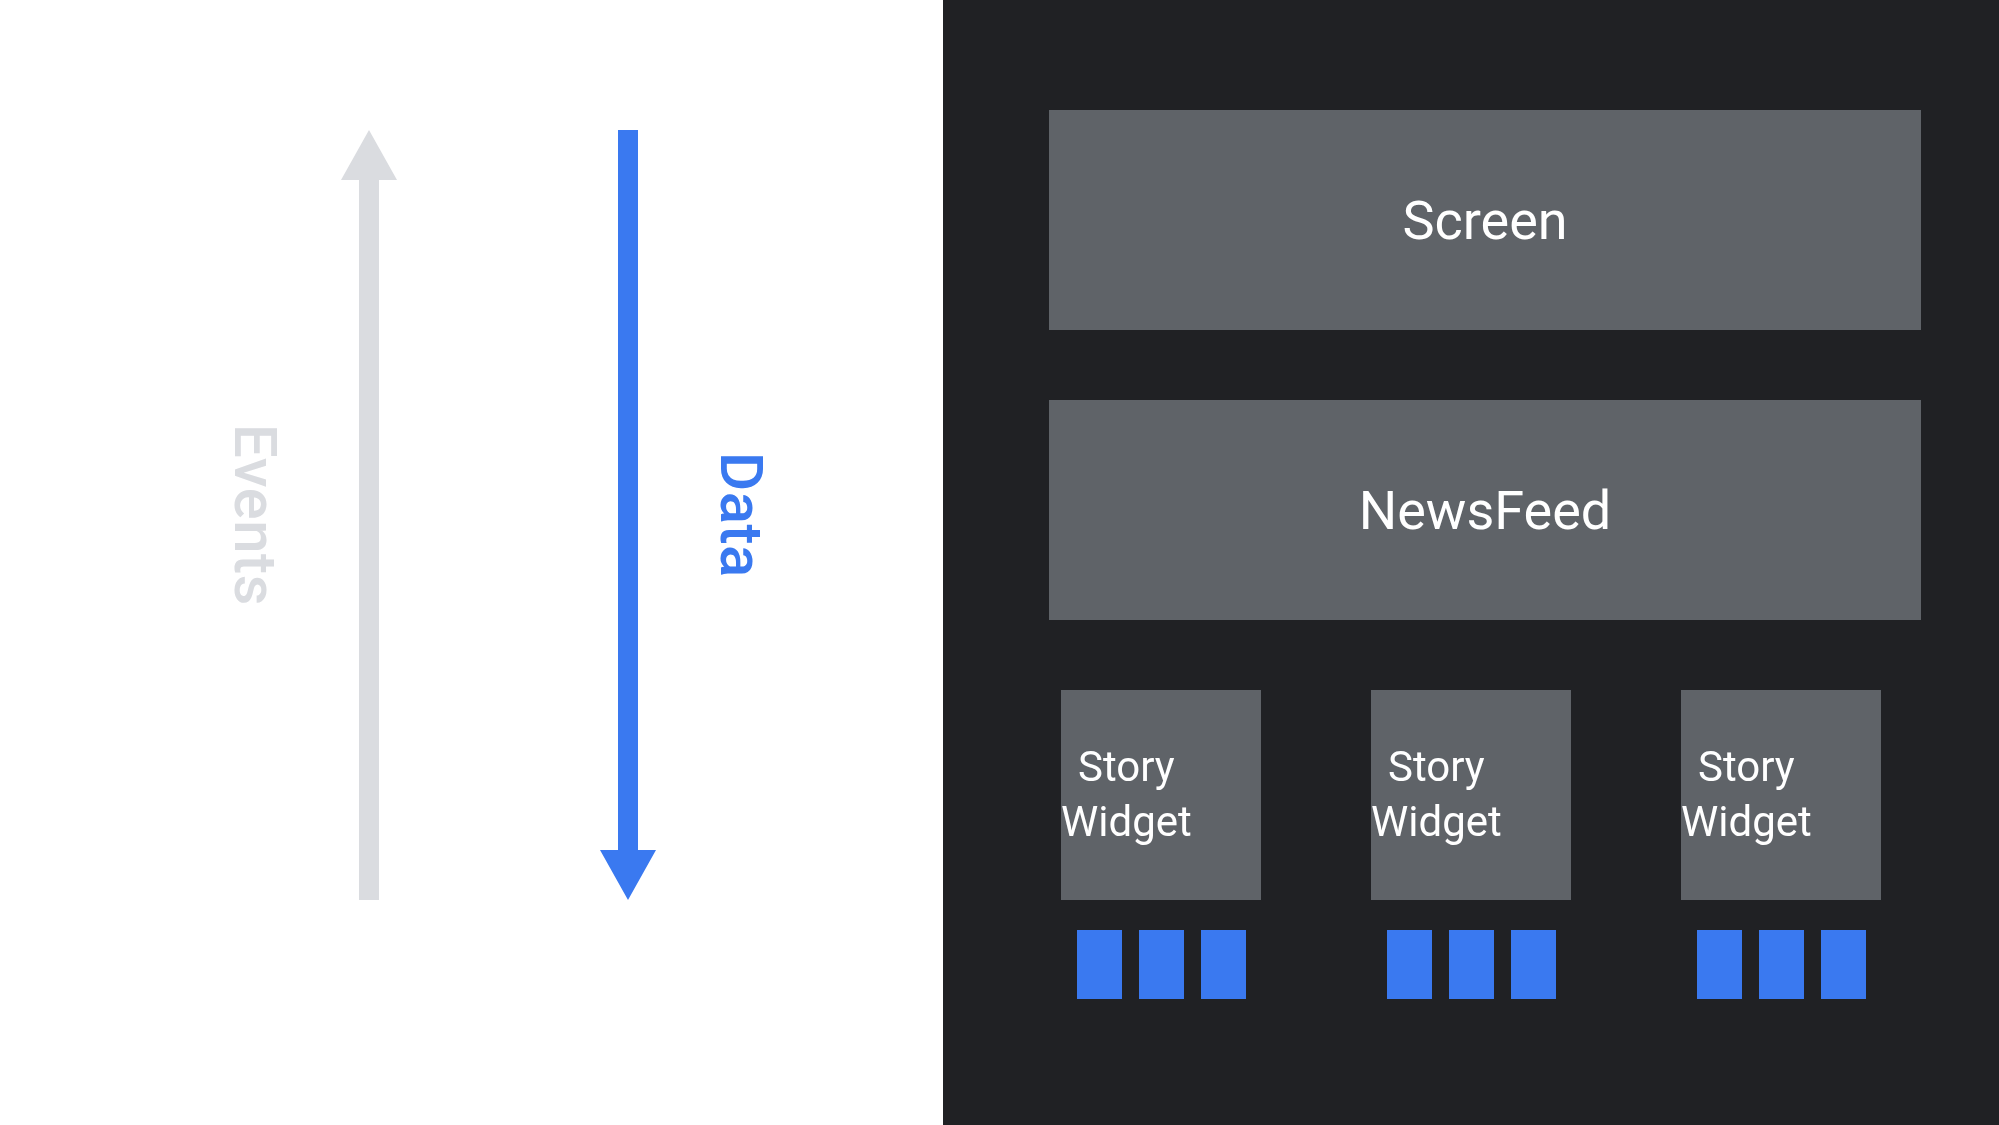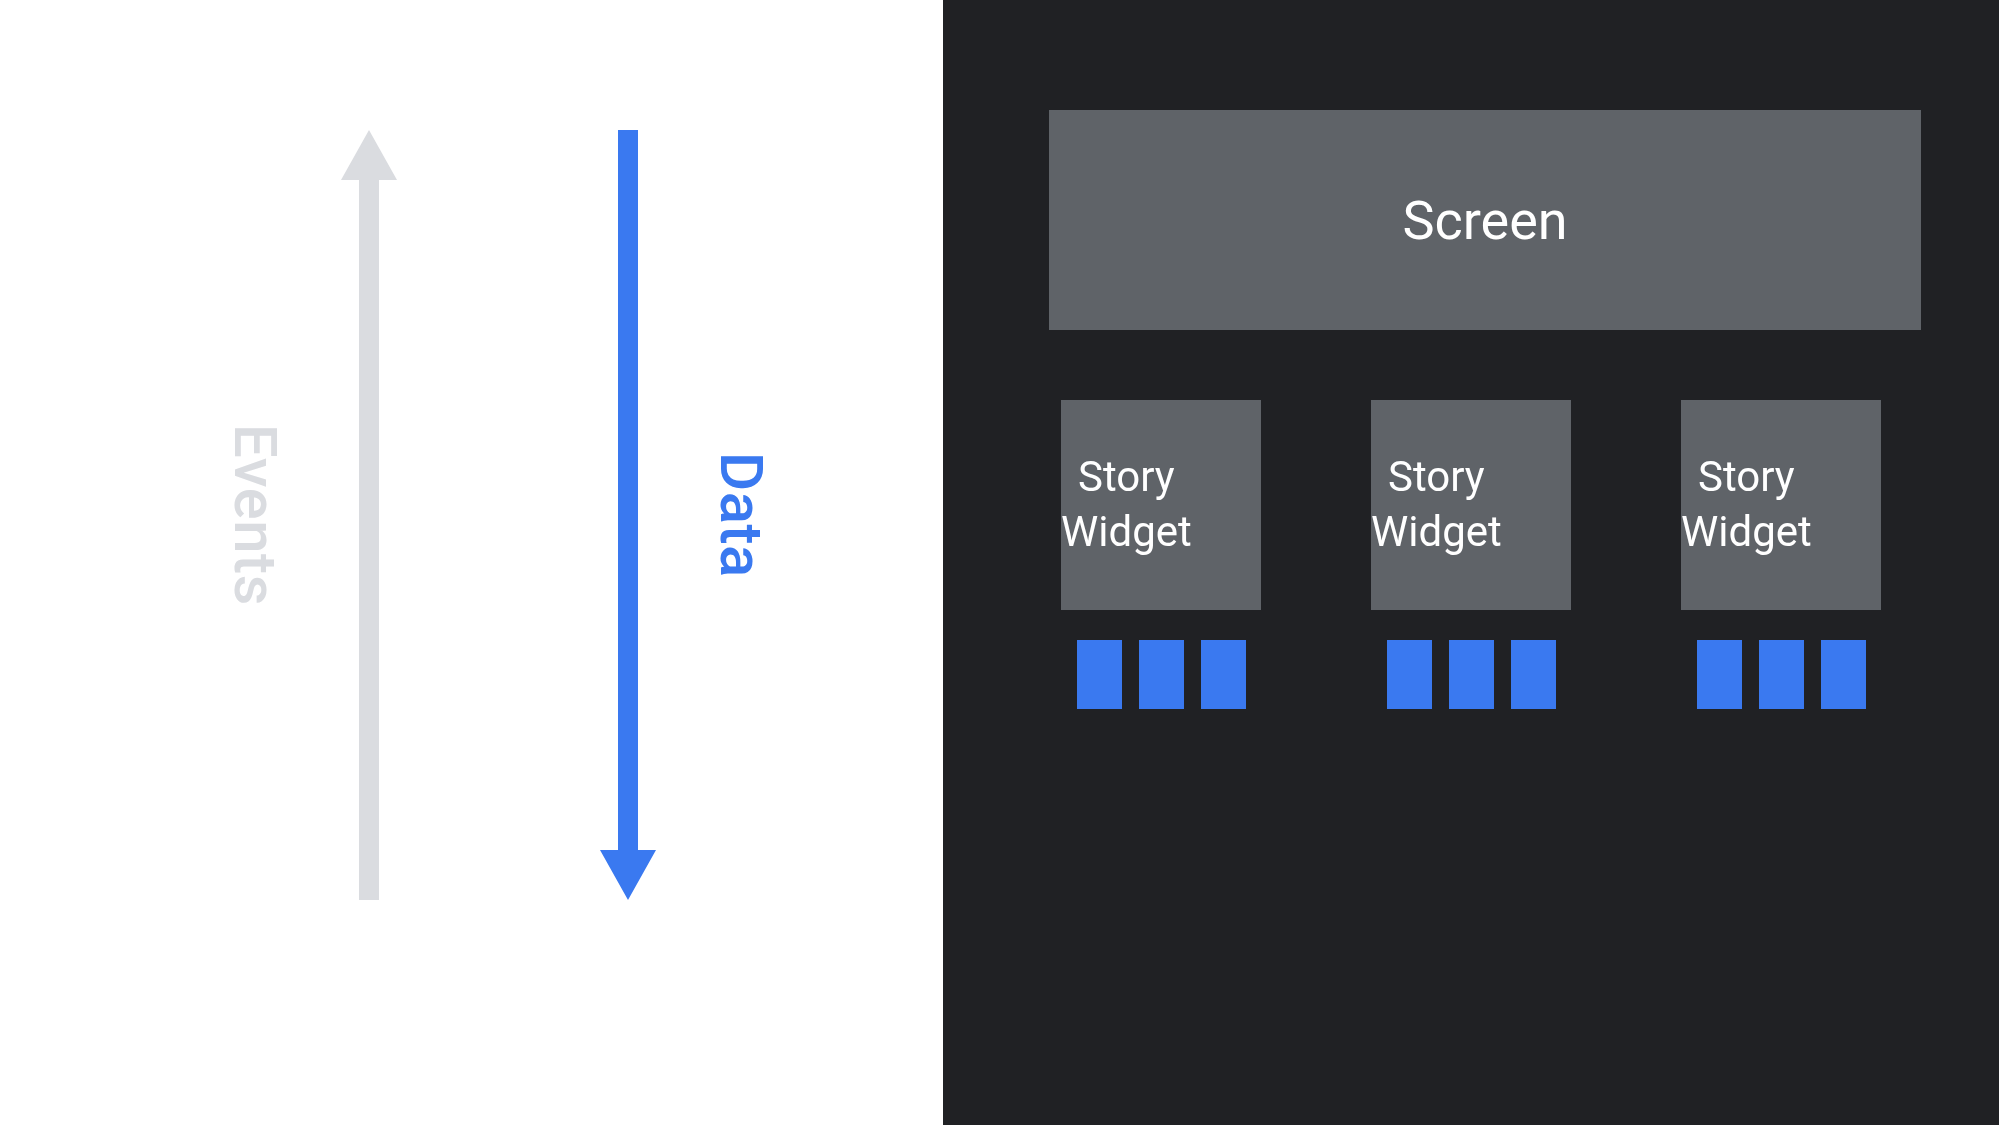--- a/index.html
+++ b/index.html
@@ -145,20 +145,23 @@
   </div>
 
 </div>
 
 <div class="right-panel">
 
   <div class="box-large">
     <span>Screen</span>
   </div>
 
+  <div class="box-large">
+    <span>NewsFeed</span>
+  </div>
 
   <div class="widget-row">
 
     <div class="widget-group">
       <div class="box-widget">
         <span>Story
 Widget</span>
       </div>
       <div class="pips-row">
         <div class="pip"></div>

